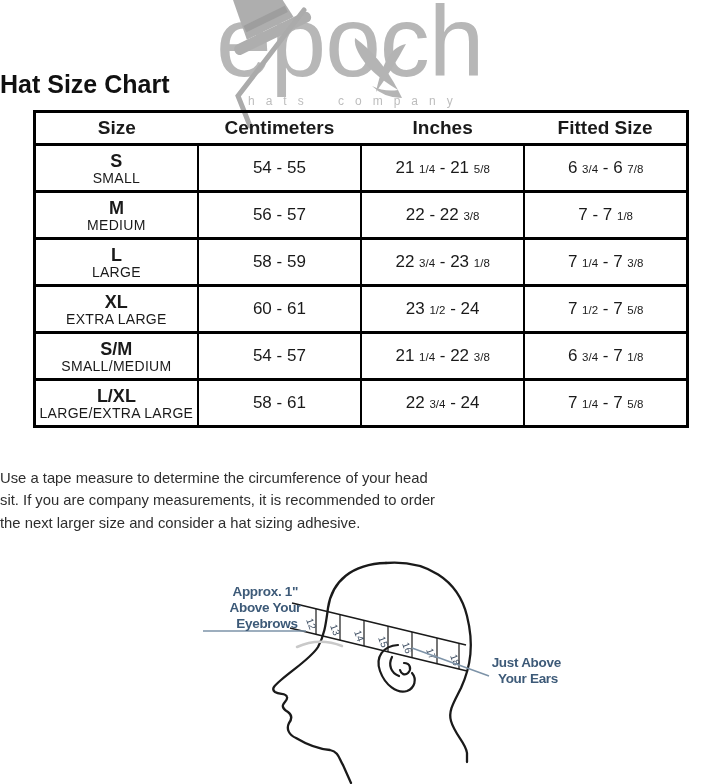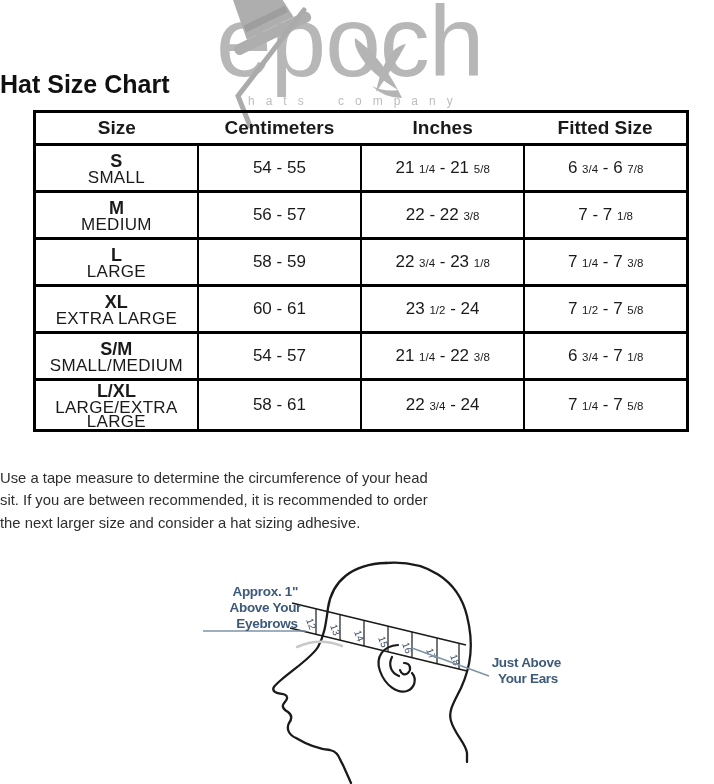--- a/index.html
+++ b/index.html
@@ -32,21 +32,21 @@
   table.size-chart th{
     border-bottom:3px solid #000;height:30px;font-size:19px;font-weight:bold;
     text-align:center;padding:0;background:transparent;
   }
   table.size-chart td{
     border:2px solid #000;border-top:3px solid #000;height:44px;
     text-align:center;vertical-align:middle;font-size:17px;padding:0;
     background:transparent;
   }
   td .code{font-size:18px;font-weight:bold;line-height:20px;}
-  td .sub{font-size:17px;letter-spacing:.3px;line-height:14px;}
+  td .sub{font-size:14px;letter-spacing:.3px;line-height:14px;}
   td .fr{font-size:11.5px;}
   
   .instructions{
     position:absolute;left:0;top:467px;width:714px;z-index:2;
     font-size:14.8px;line-height:22.4px;color:#2e2e2e;
   }
   
   .diagram{position:absolute;left:0;top:552px;z-index:2;}
 </style>
 </head>
@@ -139,21 +139,21 @@
           </td>
           <td>58 - 61</td>
           <td>22 <span class="fr">3/4</span> - 24</td>
           <td>7 <span class="fr">1/4</span> - 7 <span class="fr">5/8</span></td>
         </tr>
       </tbody>
   </table>
 
   <div class="instructions">
     <div>Use a tape measure to determine the circumference of your head</div>
-    <div>sit. If you are between recommended, it is recommended to order</div>
+    <div>sit. If you are company measurements, it is recommended to order</div>
     <div>the next larger size and consider a hat sizing adhesive.</div>
   </div>
 
   <svg class="diagram" width="714" height="232" viewBox="0 0 714 232">
 
     <path d="M 386 11 C 426 8 458 27 467 64 C 474 92 471 114 461 136 C 454 150 448 159 451 169 C 455 183 466 191 467 201 L 467 210" fill="none" stroke="#1a1a1a" stroke-width="2.3" stroke-linecap="round"></path>
 
     <path d="M 386 11 C 352 12 332 29 328 56 C 326 70 325 82 318 95 C 311 106 295 116 281 128 C 274 134 271 137 275 140 C 280 143 286 141 287 145 C 288 148 284 150 283 153 C 282 156 285 158 288 160 C 292 163 292 167 289 171 C 286 177 289 183 296 186 C 306 192 319 197 330 198 C 339 200 339 207 343 213 L 351 231" fill="none" stroke="#1a1a1a" stroke-width="2.3" stroke-linecap="round"></path>
 
     <g fill="none" stroke="#1a1a1a" stroke-width="2.2" stroke-linecap="round">

